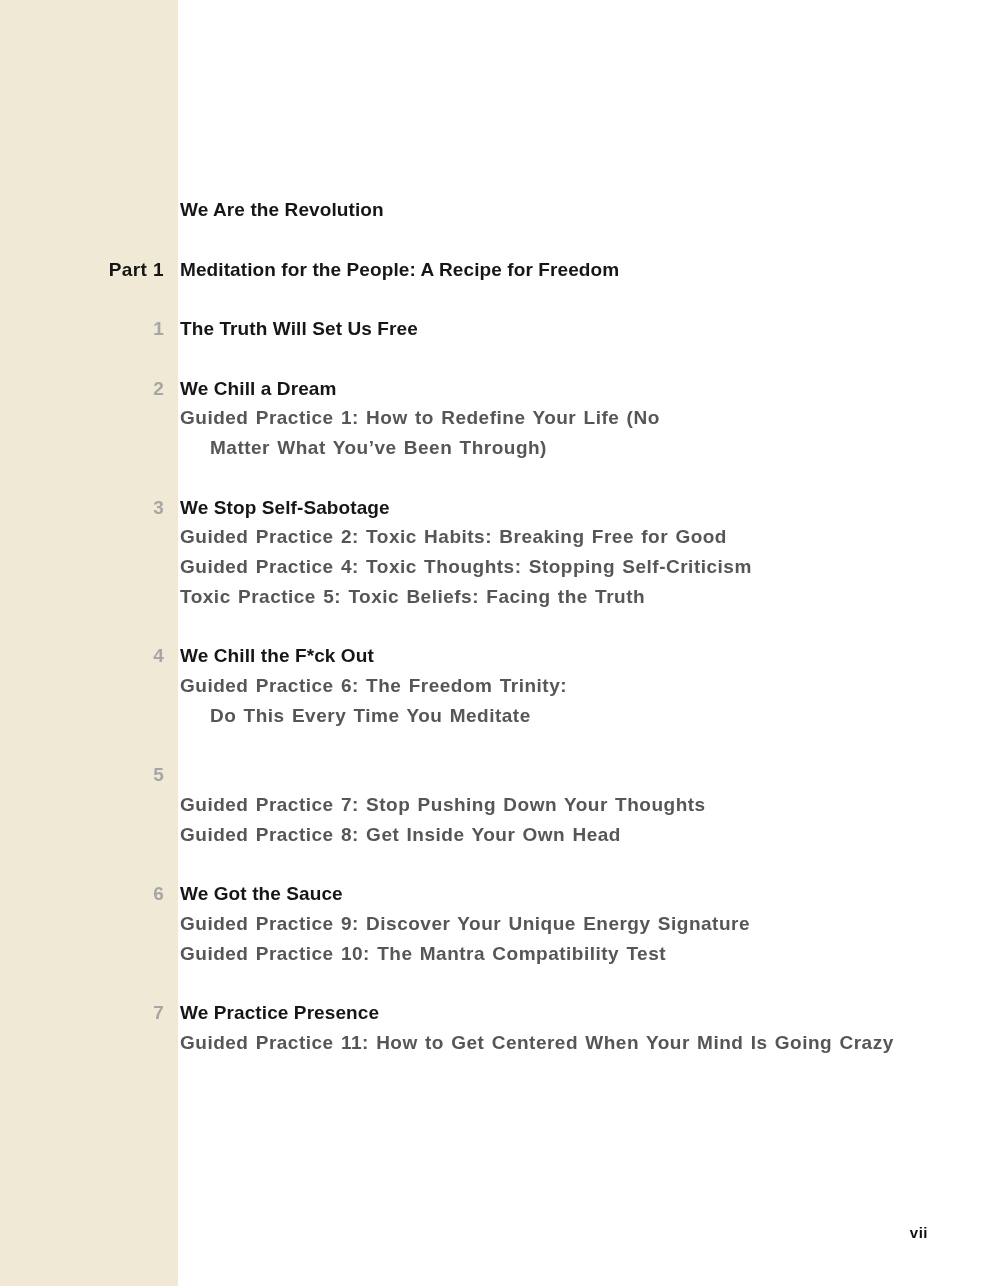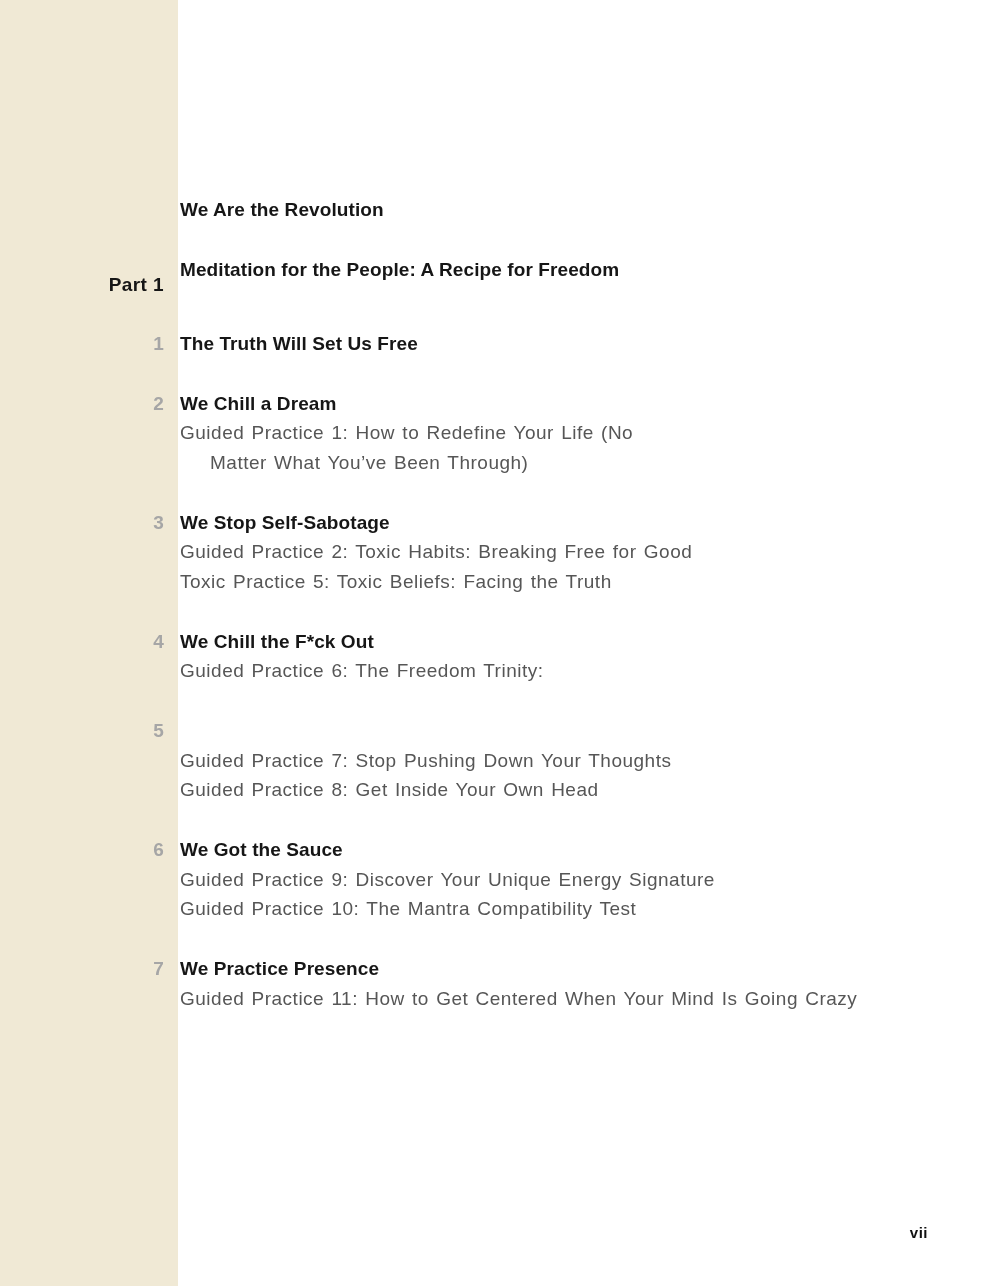--- a/index.html
+++ b/index.html
@@ -42,29 +42,28 @@
   }
   .num {
     text-align: right;
     font-weight: 700;
     color: var(--chapter-number);
     letter-spacing: 0.3px;
   }
   .num.part-label {
     color: var(--title-text);
     letter-spacing: 0.4px;
-    margin-top: 15px;
   }
   .title {
     font-weight: 600;
     color: var(--title-text);
     letter-spacing: 0.1px;
   }
   .practice {
-    font-weight: 400;
+    font-weight: 700;
     color: var(--practice-text);
     letter-spacing: 0.5px;
     word-spacing: 1.5px;
   }
   .practice.cont { padding-left: 30px; }
   .folio {
     position: absolute;
     top: 1224px; right: 72px;
     font-size: 15px;
     font-weight: 700;
@@ -124,33 +123,41 @@
       </div>
       <div class="row">
         <div class="num"></div>
         <div class="practice">Guided Practice 2: Toxic Habits: Breaking Free for Good</div>
       </div>
       <div class="row">
         <div class="num"></div>
       </div>
       <div class="row">
         <div class="num"></div>
+        <div class="practice">Guided Practice 4: Toxic Thoughts: Stopping Self-Criticism</div>
+      </div>
+      <div class="row">
+        <div class="num"></div>
         <div class="practice">Toxic Practice 5: Toxic Beliefs: Facing the Truth</div>
       </div>
     </div>
 
     <div class="block">
       <div class="row">
         <div class="num">4</div>
         <div class="title">We Chill the F*ck Out</div>
       </div>
       <div class="row">
         <div class="num"></div>
         <div class="practice">Guided Practice 6: The Freedom Trinity:</div>
       </div>
+      <div class="row">
+        <div class="num"></div>
+        <div class="practice cont">Do This Every Time You Meditate</div>
+      </div>
     </div>
 
     <div class="block">
       <div class="row">
         <div class="num">5</div>
       </div>
       <div class="row">
         <div class="num"></div>
         <div class="practice">Guided Practice 7: Stop Pushing Down Your Thoughts</div>
       </div>

